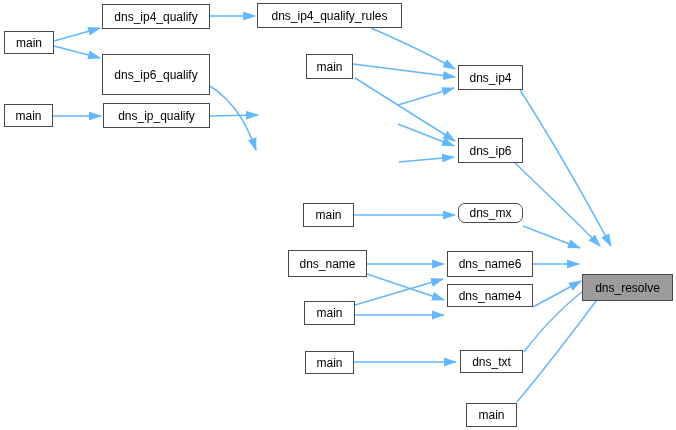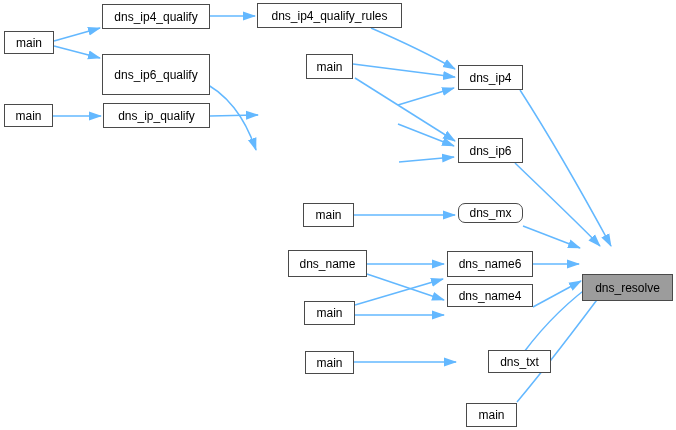--- a/index.html
+++ b/index.html
@@ -75,17 +75,17 @@
   <div class="node" style="left:306px; top:54px;  width:47px;  height:25px;">main</div>
   <div class="node" style="left:458px; top:65px;  width:65px;  height:25px;">dns_ip4</div>
   <div class="node" style="left:458px; top:138px; width:65px;  height:25px;">dns_ip6</div>
   <div class="node" style="left:303px; top:203px; width:51px;  height:24px;">main</div>
   <div class="node" style="left:458px; top:203px; width:65px;  height:20px;border-radius:7px;">dns_mx</div>
   <div class="node" style="left:288px; top:250px; width:79px;  height:27px;">dns_name</div>
   <div class="node" style="left:447px; top:251px; width:86px;  height:26px;">dns_name6</div>
   <div class="node" style="left:304px; top:301px; width:51px;  height:24px;">main</div>
   <div class="node" style="left:447px; top:284px; width:86px;  height:23px;">dns_name4</div>
   <div class="node" style="left:305px; top:351px; width:49px;  height:23px;">main</div>
-  <div class="node" style="left:460px; top:350px; width:63px;  height:23px;margin-left:28px;">dns_txt</div>
+  <div class="node" style="left:460px; top:350px; width:63px;  height:23px;">dns_txt</div>
   <div class="node" style="left:466px; top:403px; width:51px;  height:24px;">main</div>
   <div class="node highlight" style="left:582px; top:250px; width:91px; height:27px;margin-top:24px;">dns_resolve</div>
 
 </div>
 
 </body></html>

